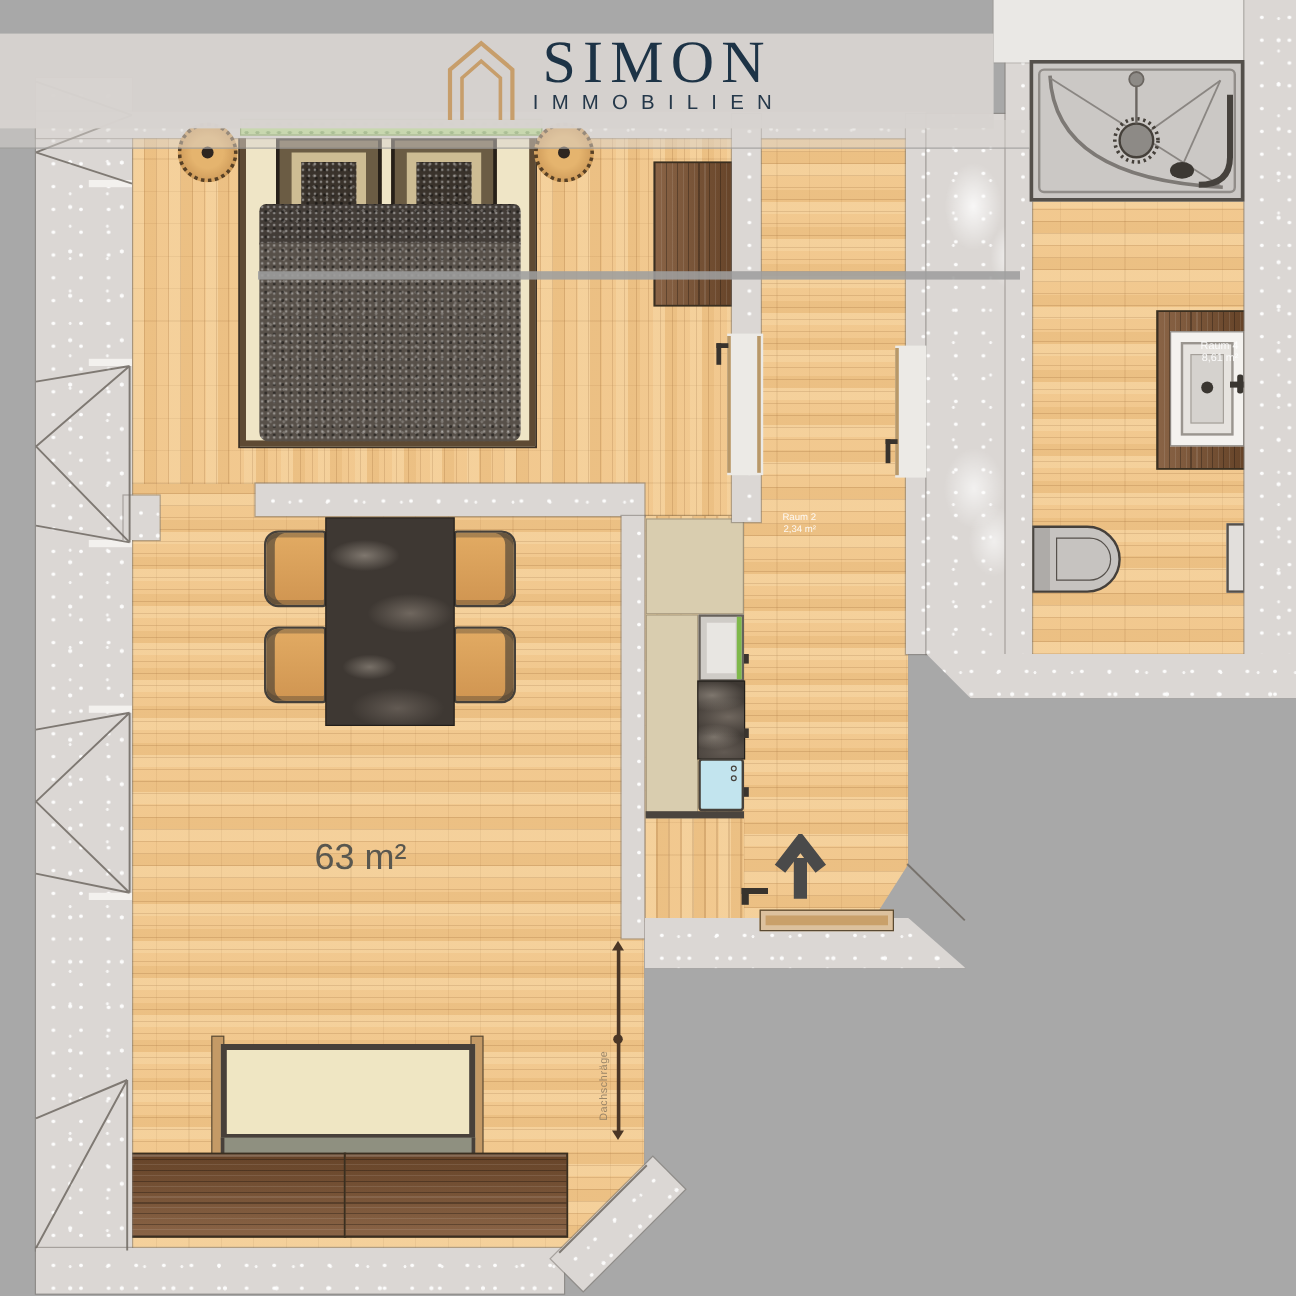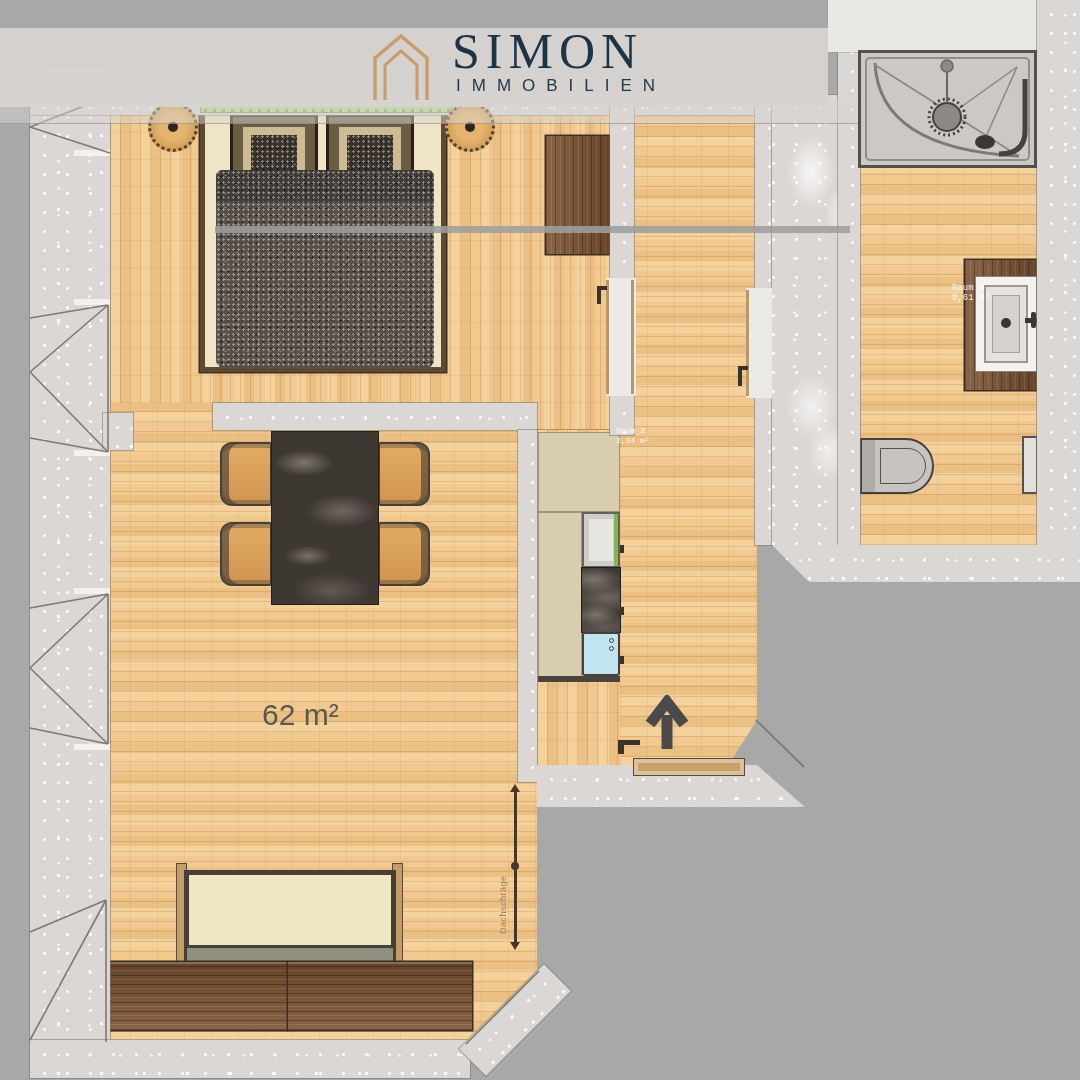--- a/index.html
+++ b/index.html
@@ -71,21 +71,21 @@
   .chairL{background:linear-gradient(180deg,#e2ab63,#d09551);border:2px solid #45403a;border-radius:12px 3px 3px 12px;
     box-shadow:inset 7px 0 0 rgba(62,56,50,.6), inset 0 4px 0 rgba(62,56,50,.35), inset 0 -4px 0 rgba(62,56,50,.35);}
   .chairR{background:linear-gradient(180deg,#e2ab63,#d09551);border:2px solid #45403a;border-radius:3px 12px 12px 3px;
     box-shadow:inset -7px 0 0 rgba(62,56,50,.6), inset 0 4px 0 rgba(62,56,50,.35), inset 0 -4px 0 rgba(62,56,50,.35);}
   .lamp{border-radius:50%;border:3px dotted rgba(66,48,28,.85);
     background:radial-gradient(circle,#e5b46e 0 42%,#d3a05e 72%,#bd8c4d);}
   .lamp>span{position:absolute;left:50%;top:50%;width:10px;height:10px;margin:-5px 0 0 -5px;border-radius:50%;background:#2e2620}
 
   .pillow{background-color:#39322b;
     box-shadow:inset 0 0 0 3px #272019, inset 0 0 0 13px #6b5c44, inset 0 0 0 21px #cdbc93;}
-  .txtw{color:#fff;font-size:8px;line-height:9.5px;text-align:left;opacity:.9;font-family:Liberation Mono, monospace}
+  .txtw{color:#fff;font-size:8px;line-height:9.5px;text-align:right;opacity:.9;font-family:Liberation Sans, sans-serif}
   .hdr-simon{font-family:Liberation Serif, serif;font-size:50px;letter-spacing:6px;color:#1d3346}
   .hdr-sub{font-family:"Liberation Sans",sans-serif;font-size:17px;letter-spacing:11px;color:#25384a}
   .area39{font-size:30px;color:#59574f}
   .dimlbl{writing-mode:vertical-rl;transform:rotate(180deg);font-size:9px;color:#8a7860;opacity:.85;letter-spacing:.5px}
 </style>
 </head>
 <body>
 
 <div id="stage">
 
@@ -215,21 +215,21 @@
     <g stroke="#6e6862" stroke-width="1.6" opacity=".85" fill="none">
       <path d="M30 68 L110 96 M30 127 L110 96 M30 127 L110 153"></path>
       <path d="M30 318 L108 305 M30 438 L108 452 M30 372 L108 305 M30 372 L108 452 M108 305 L108 452"></path>
       <path d="M30 608 L108 594 M30 728 L108 744 M30 668 L108 594 M30 668 L108 744 M108 594 L108 744"></path>
       <path d="M30 932 L106 900 M30 1040 L106 900 M106 900 L106 1042"></path>
       <path d="M466 1044 L539 971"></path>
       <path d="M756 720 L804 767"></path>
     </g>
   </svg>
 
-  <div class="a area39" style="left:262px;top:698px;width:130px">62 m²</div>
+  <div class="a area39" style="left:262px;top:698px;width:130px">63 m²</div>
   <div class="a txtw" style="left:616px;top:426px;width:64px">
     <span style="display:block">Raum 2</span>
     <span style="display:block">2,34 m²</span>
   </div>
   <div class="a txtw" style="left:952px;top:284px;width:80px;font-size:9px">
     <span style="display:block">Raum 4</span>
     <span style="display:block">8,61 m²</span>
   </div>
 
   <svg class="a" style="left:645px;top:695px" width="44" height="56" viewBox="0 0 44 56">
@@ -238,15 +238,15 @@
   </svg>
 
   <div class="a" style="left:0;top:100px;width:858px;height:24px;background:rgba(216,212,208,.5);border-bottom:1.5px solid rgba(130,130,130,.55)"></div>
   <div class="a" style="left:0;top:28px;width:828px;height:79px;background:rgba(215,211,207,.97)"></div>
 
   <svg class="a" style="left:370px;top:32px" width="62" height="72" viewBox="0 0 62 72">
     <path d="M5 68 V26 L31 4 L57 26 V68" fill="none" stroke="#c79e6b" stroke-width="3.5"></path>
     <path d="M15 68 V33 L31 19 L47 33 V68" fill="none" stroke="#c79e6b" stroke-width="3"></path>
   </svg>
   <div class="a hdr-simon" style="left:452px;top:22px">SIMON</div>
-  <div class="a hdr-sub" style="left:456px;top:76px">IMMOBILIEN</div>
+  <div class="a hdr-sub" style="left:444px;top:76px">IMMOBILIEN</div>
 
 </div>
 
 </body></html>

